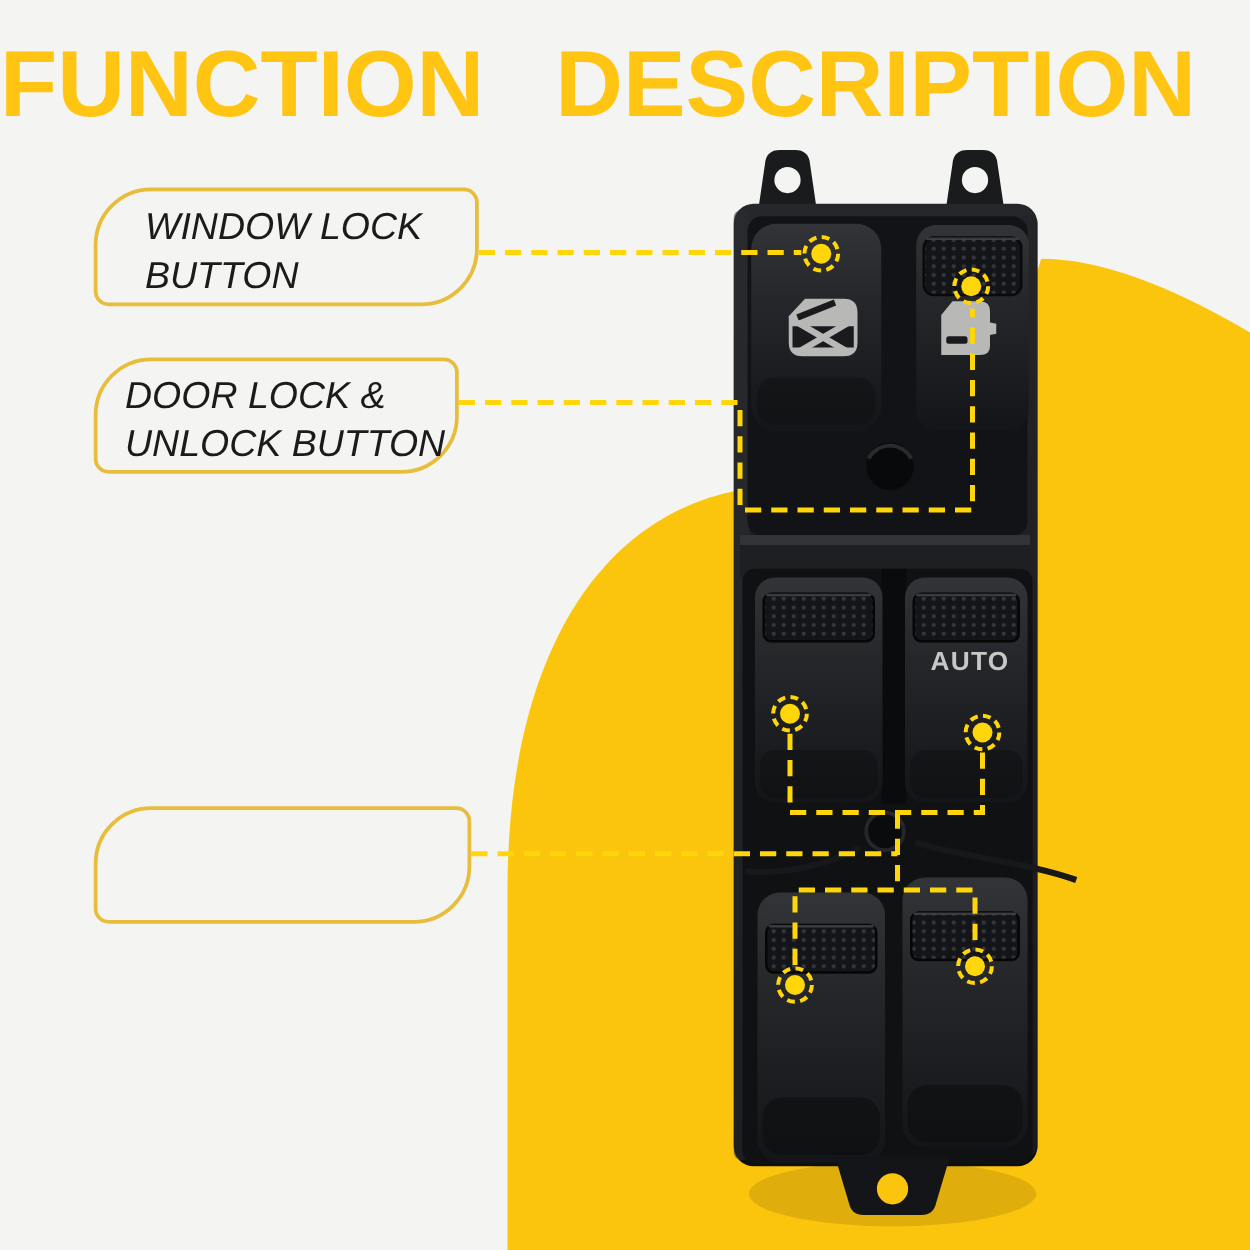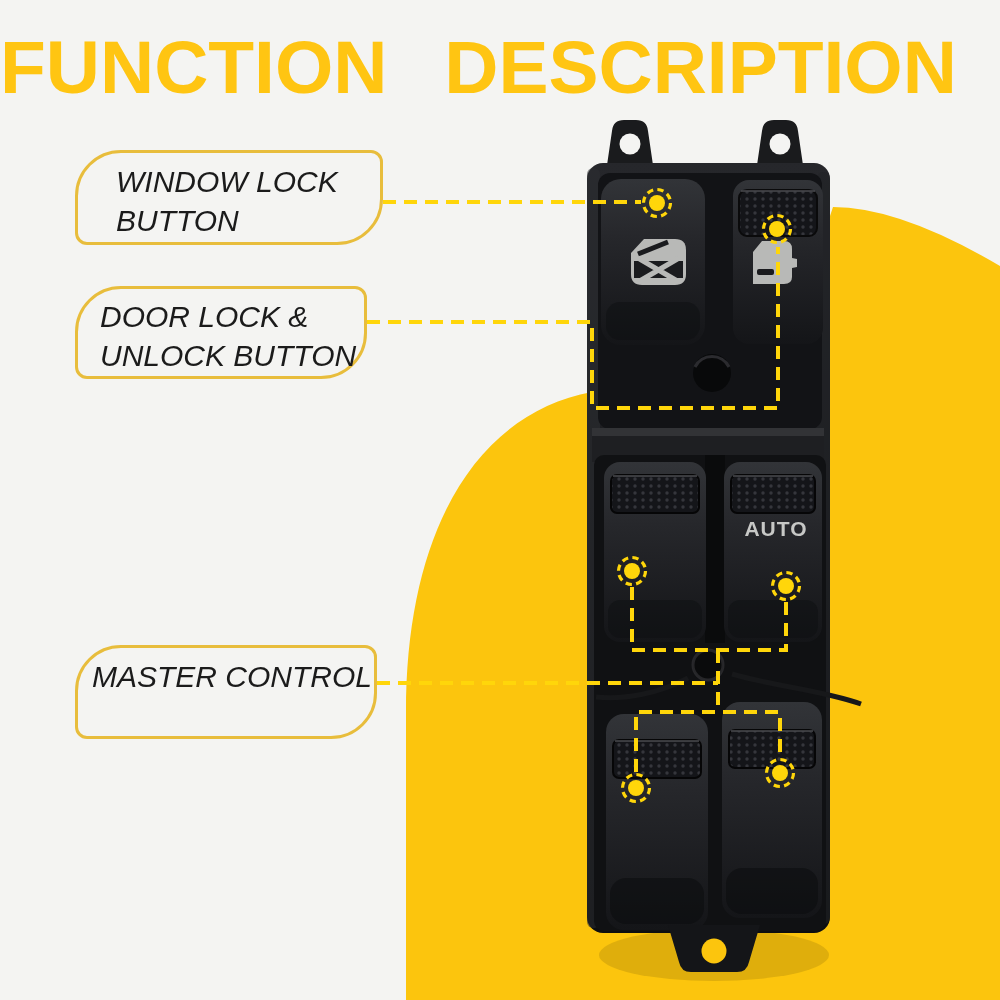--- a/index.html
+++ b/index.html
@@ -174,16 +174,15 @@
 
   <div class="callout co-door-lock">
     <div class="ln">DOOR LOCK &amp;</div>
     <div class="ln">UNLOCK BUTTON</div>
   </div>
   <div class="callout co-window-lock">
     <div class="ln">WINDOW LOCK</div>
     <div class="ln">BUTTON</div>
   </div>
   <div class="callout co-master">
-    <div class="ln">MASTER CONTROL</div>
   </div>
 
 </div>
 
 </body></html>

